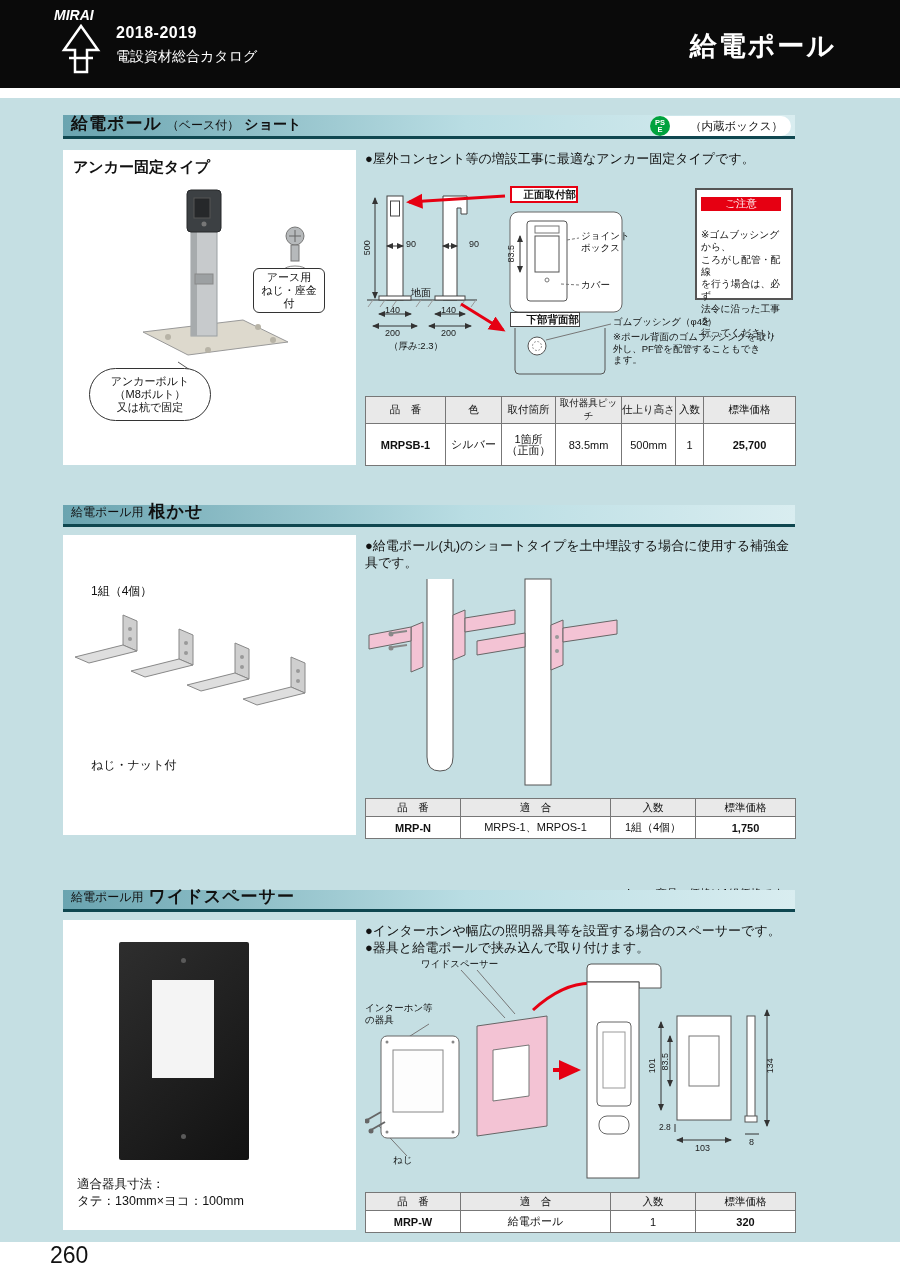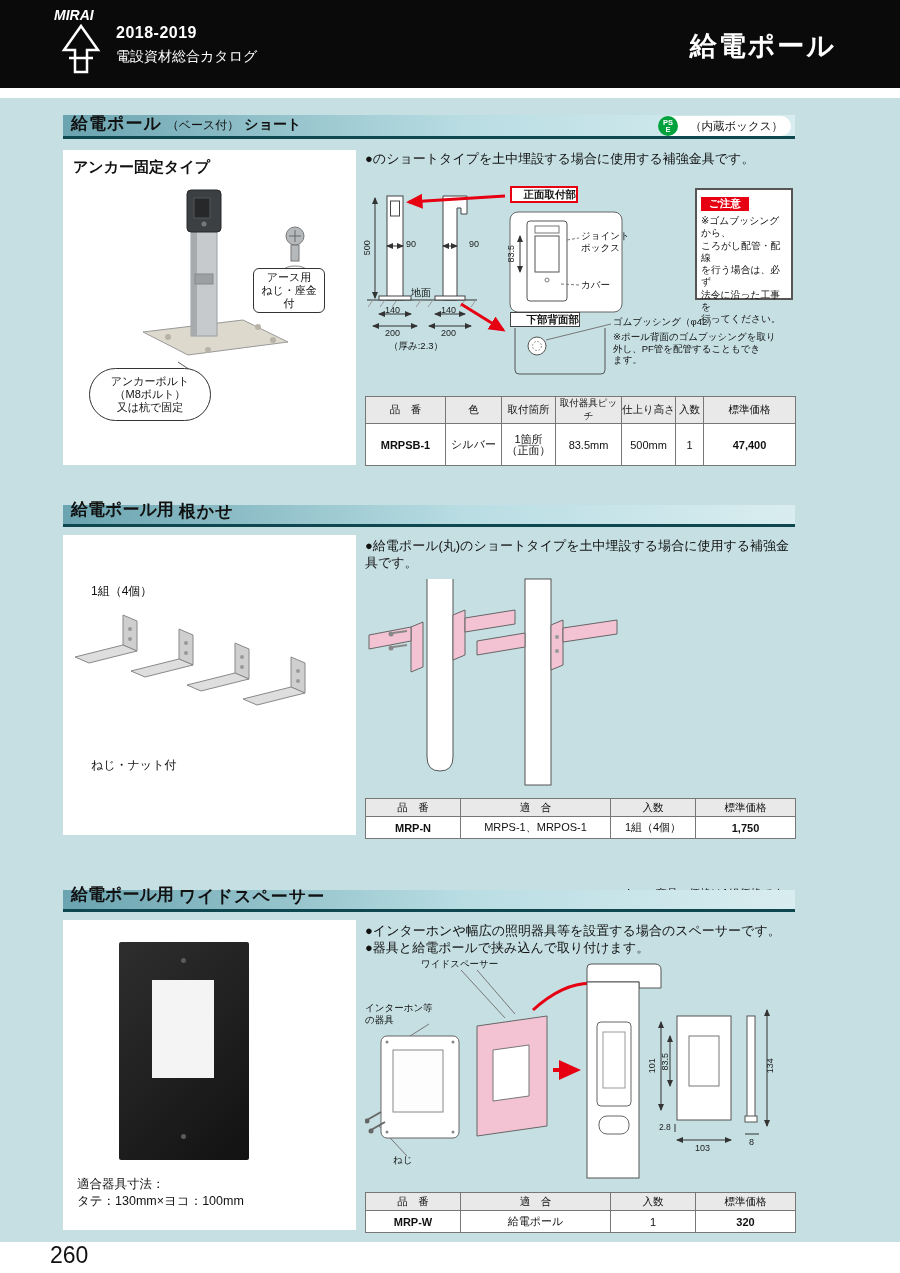--- a/index.html
+++ b/index.html
@@ -10,26 +10,26 @@
   .pre{white-space:pre-line}
   .rot{transform:rotate(-90deg)}
   #teal-bg{position:absolute;left:0;top:98px;width:900px;height:1144px;background:#c5dfe3}
   
   #topbar{position:absolute;left:0;top:0;width:900px;height:88px;background:#0a0a0a;color:#fff}
   #topbar .years{position:absolute;left:116px;top:24px;font-size:16px;font-weight:bold;letter-spacing:.5px}
   #topbar .catalog{position:absolute;left:116px;top:48px;font-size:14px}
   #topbar .pgtitle{position:absolute;right:64px;top:28px;font-size:27px;font-weight:bold;letter-spacing:2px}
   
   .section-bar{position:absolute;left:63px;width:732px;height:24px;background:linear-gradient(to right,#6aa4b0,#b9dde3 55%,#d9edf0);border-bottom:3px solid #0f4750;display:flex;align-items:flex-end;padding:0 8px 1px 8px;gap:5px}
-  .section-bar .t-pre{font-size:17px;font-weight:bold;padding-bottom:2px}
+  .section-bar .t-pre{font-size:12px;font-weight:normal;padding-bottom:2px}
   .section-bar .t-main{font-size:17px;font-weight:bold;letter-spacing:1px}
   .section-bar .t-sub{font-size:12px;padding-bottom:1px}
   .section-bar .t-tail{font-size:14px;font-weight:bold;padding-bottom:1px}
   
-  .pse{position:absolute;right:4px;top:1px;height:20px;display:flex;align-items:center;background:#fff;border-radius:10px;padding-right:8px;gap:12px}
+  .pse{position:absolute;right:4px;top:1px;height:20px;display:flex;align-items:center;background:#fff;border-radius:10px;padding-right:8px;gap:20px}
   .pse .circ{width:20px;height:20px;border-radius:50%;background:#00a23e;color:#fff;display:flex;flex-direction:column;align-items:center;justify-content:center;font-size:7.5px;font-weight:bold;line-height:7.5px}
   .pse .note{font-size:11.5px}
   
   .panel{position:absolute;left:63px;width:293px;background:#fff}
   .panel-heading{position:absolute;left:10px;top:8px;font-size:15px;font-weight:bold}
   .bubble{position:absolute;background:#fff;border:1px solid #333;text-align:center;font-size:11px;line-height:13px}
   
   .bullet{position:absolute;font-size:13px;line-height:17px;width:432px}
   
   table.spec{border-collapse:collapse;background:#fff;table-layout:fixed}
@@ -40,21 +40,21 @@
   td.small{font-size:10px;line-height:11px}
   .tnote{position:absolute;font-size:11px;text-align:right;width:430px}
   
   .diagram{position:absolute;overflow:visible}
   .dlabel{position:absolute;font-size:9.5px;line-height:11.5px;color:#111}
   .dlabel.dim{font-size:9px;color:#222}
   .callout{position:absolute;background:#fff;text-align:right;font-weight:bold;font-size:10.5px;line-height:13px}
   .callout.red{border:2px solid #e60012;width:68px}
   .callout.blk{border:1.5px solid #444;width:70px}
   .caution{position:absolute;left:330px;top:0;width:98px;height:112px;background:#fff;border:2px solid #555;padding:3px 4px}
-  .caution .cl{display:inline-block;background:#e60012;color:#fff;font-size:10.5px;font-weight:bold;padding:0 8px;margin-bottom:4px}
+  .caution .cl{display:inline-block;background:#e60012;color:#fff;font-size:10.5px;font-weight:normal;padding:0 24px;margin-bottom:18px}
   .caution .ct{font-size:9.8px;line-height:12.3px}
   
   #pagenum{position:absolute;left:50px;top:1242px;font-size:23px;color:#111}
 </style>
 </head>
 <body>
 
 <div id="page">
   <div id="teal-bg"></div>
 
@@ -106,21 +106,21 @@
       </g>
       <line x1="110" y1="190" x2="95" y2="180" stroke="#555"></line>
     </svg>
     <div class="bubble pre" style="left:190px;top:118px;width:72px;padding:2px 2px;border-radius:6px">アース用
 ねじ・座金付</div>
     <div class="bubble pre" style="left:26px;top:218px;width:122px;padding:6px 2px;border-radius:30px">アンカーボルト
 （M8ボルト）
 又は杭で固定</div>
   </div>
 
-  <div class="bullet" style="left:365px;top:150px">●のショートタイプを土中埋設する場合に使用する補強金具です。</div>
+  <div class="bullet" style="left:365px;top:150px">●屋外コンセント等の増設工事に最適なアンカー固定タイプです。</div>
 
   <div class="diagram" style="left:365px;top:188px;width:430px;height:202px">
     <svg width="430" height="202" viewBox="0 0 430 202">
       <defs>
         <marker id="ab" markerWidth="8" markerHeight="8" refX="6" refY="3" orient="auto">
             <path d="M0,0 L7,3 L0,6 Z" fill="#333"></path>
           </marker>
         <marker id="abr" markerWidth="8" markerHeight="8" refX="1" refY="3" orient="auto">
             <path d="M7,0 L0,3 L7,6 Z" fill="#333"></path>
           </marker>
@@ -216,21 +216,21 @@
       </thead>
     <tbody>
         <tr style="height:42px">
       <td class="model">MRPSB-1</td>
       <td>シルバー</td>
       <td class="small pre">1箇所
 （正面）</td>
       <td>83.5mm</td>
       <td>500mm</td>
       <td>1</td>
-      <td class="price">47,400</td>
+      <td class="price">25,700</td>
     </tr>
       </tbody>
   </table>
 
   <div class="section-bar" style="top:505px;height:22px">
     <span class="t-pre">給電ポール用</span>
     <span class="t-main">根かせ</span>
   </div>
 
   <div class="panel" style="top:535px;height:300px">

